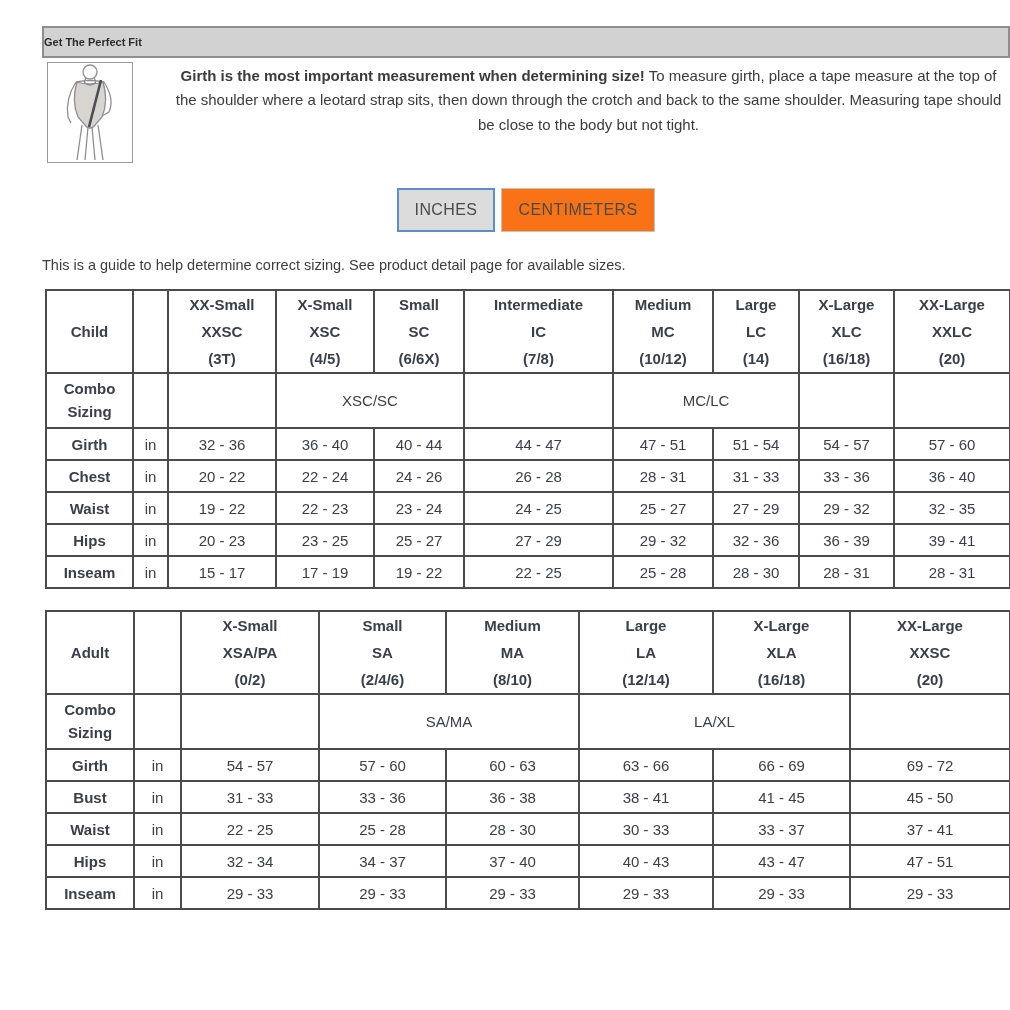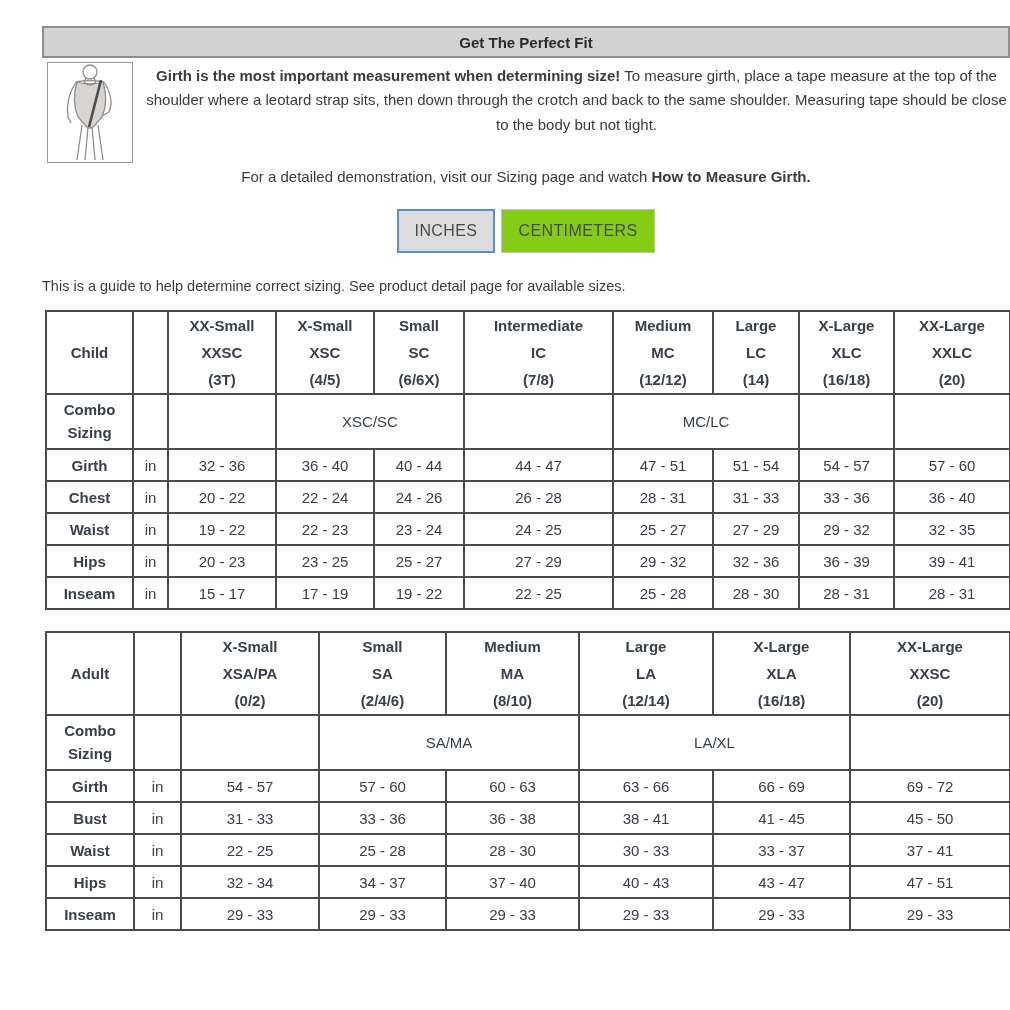--- a/index.html
+++ b/index.html
@@ -5,43 +5,43 @@
   * { box-sizing: border-box; }
   html,body { margin:0; padding:0; }
   body {
     width:1010px; height:1010px; background:#fff; position:relative; overflow:hidden;
     font-family:"Liberation Sans", sans-serif; color:#3a3a3a;
   }
   .wrap { position:absolute; left:42px; top:26px; width:968px; }
 
   .fit-bar {
     border:2px solid #8e8e8e; background:#d2d2d2; height:32px;
-    display:flex; align-items:center; justify-content:center;
-    font-weight:bold; font-size:15px; color:#2b2b2b;
-  }
-
-  .intro-row { display:flex; margin-top:4px; height:102px; }
+    display:flex; align-items:center; 
+    font-weight:bold; font-size:11px; color:#2b2b2b;
+  }
+
+  .intro-row { display:flex; margin-top:4px; height:102px;gap:24px; }
   .figure-box {
     width:86px; height:101px; border:1px solid #9a9a9a; margin-left:5px;
     flex:0 0 auto; background:#fff;
   }
   .intro-text {
     flex:1; padding:2px 2px 0 12px; font-size:15px; line-height:1.62;
     text-align:center; color:#3b3b3b;
   }
   .demo-line { text-align:center; font-size:15px; margin-top:4px; color:#3b3b3b; }
 
   .toggle-row { margin-top:24px; text-align:center; }
   .btn {
     display:inline-block; vertical-align:top; height:44px; font-size:16px;
     letter-spacing:0.4px; color:#4a4a4a; cursor:pointer;
     font-family:"Liberation Sans", sans-serif;
   }
   .btn-inches  { width:98px;  background:#dcdcdc; border:2px solid #5b8fc9; }
-  .btn-cm      { width:154px; background:#84cc16; border:1px solid #c3c3c3; margin-left:6px; }
+  .btn-cm      { width:154px; background:#f97316; border:1px solid #c3c3c3; margin-left:6px; }
 
   .guide-note { margin-top:25px; font-size:14.5px; color:#3d3d3d; }
 
   table.size-table {
     border-collapse:collapse; table-layout:fixed; width:964px; margin-left:3px;
   }
   table.size-table td {
     border:2px solid #4b4b4b; text-align:center; vertical-align:middle;
     padding:0 2px; font-size:15px; color:#39404a; overflow:hidden;
   }
@@ -79,23 +79,20 @@
         <path d="M29,19 C25,32 25,42 30,54 L37,62 C39,66 45,66 47,62 L54,54 C59,42 59,32 55,19 Q42,23 29,19 Z" fill="#d8d4d1" stroke="#8f8f8f" stroke-width="1.3"></path>
         <path d="M36,19 Q42,25 48,19" fill="none" stroke="#8f8f8f" stroke-width="1.2"></path>
         <line x1="53" y1="17" x2="41" y2="64" stroke="#4e4e4e" stroke-width="2.6"></line>
       </svg>
     </div>
     <div class="intro-text">
       <b>Girth is the most important measurement when determining size!</b><span> To measure girth, place a tape measure at the top of the shoulder where a leotard strap sits, then down through the crotch and back to the same shoulder. Measuring tape should be close to the body but not tight.</span>
     </div>
   </div>
 
-  <div class="demo-line">
-    <span>For a detailed demonstration, visit our Sizing page and watch </span><b>How to Measure Girth.</b>
-  </div>
 
   <div class="toggle-row">
     <button class="btn btn-inches">INCHES</button><button class="btn btn-cm">CENTIMETERS</button>
   </div>
 
   <div class="guide-note">This is a guide to help determine correct sizing. See product detail page for available sizes.</div>
 
   <table class="size-table tbl-child">
       <colgroup>
         <col style="width: 87px;">
@@ -129,21 +126,21 @@
             <div>(6/6X)</div>
           </td>
           <td class="col-head">
             <div>Intermediate</div>
             <div>IC</div>
             <div>(7/8)</div>
           </td>
           <td class="col-head">
             <div>Medium</div>
             <div>MC</div>
-            <div>(12/12)</div>
+            <div>(10/12)</div>
           </td>
           <td class="col-head">
             <div>Large</div>
             <div>LC</div>
             <div>(14)</div>
           </td>
           <td class="col-head">
             <div>X-Large</div>
             <div>XLC</div>
             <div>(16/18)</div>

